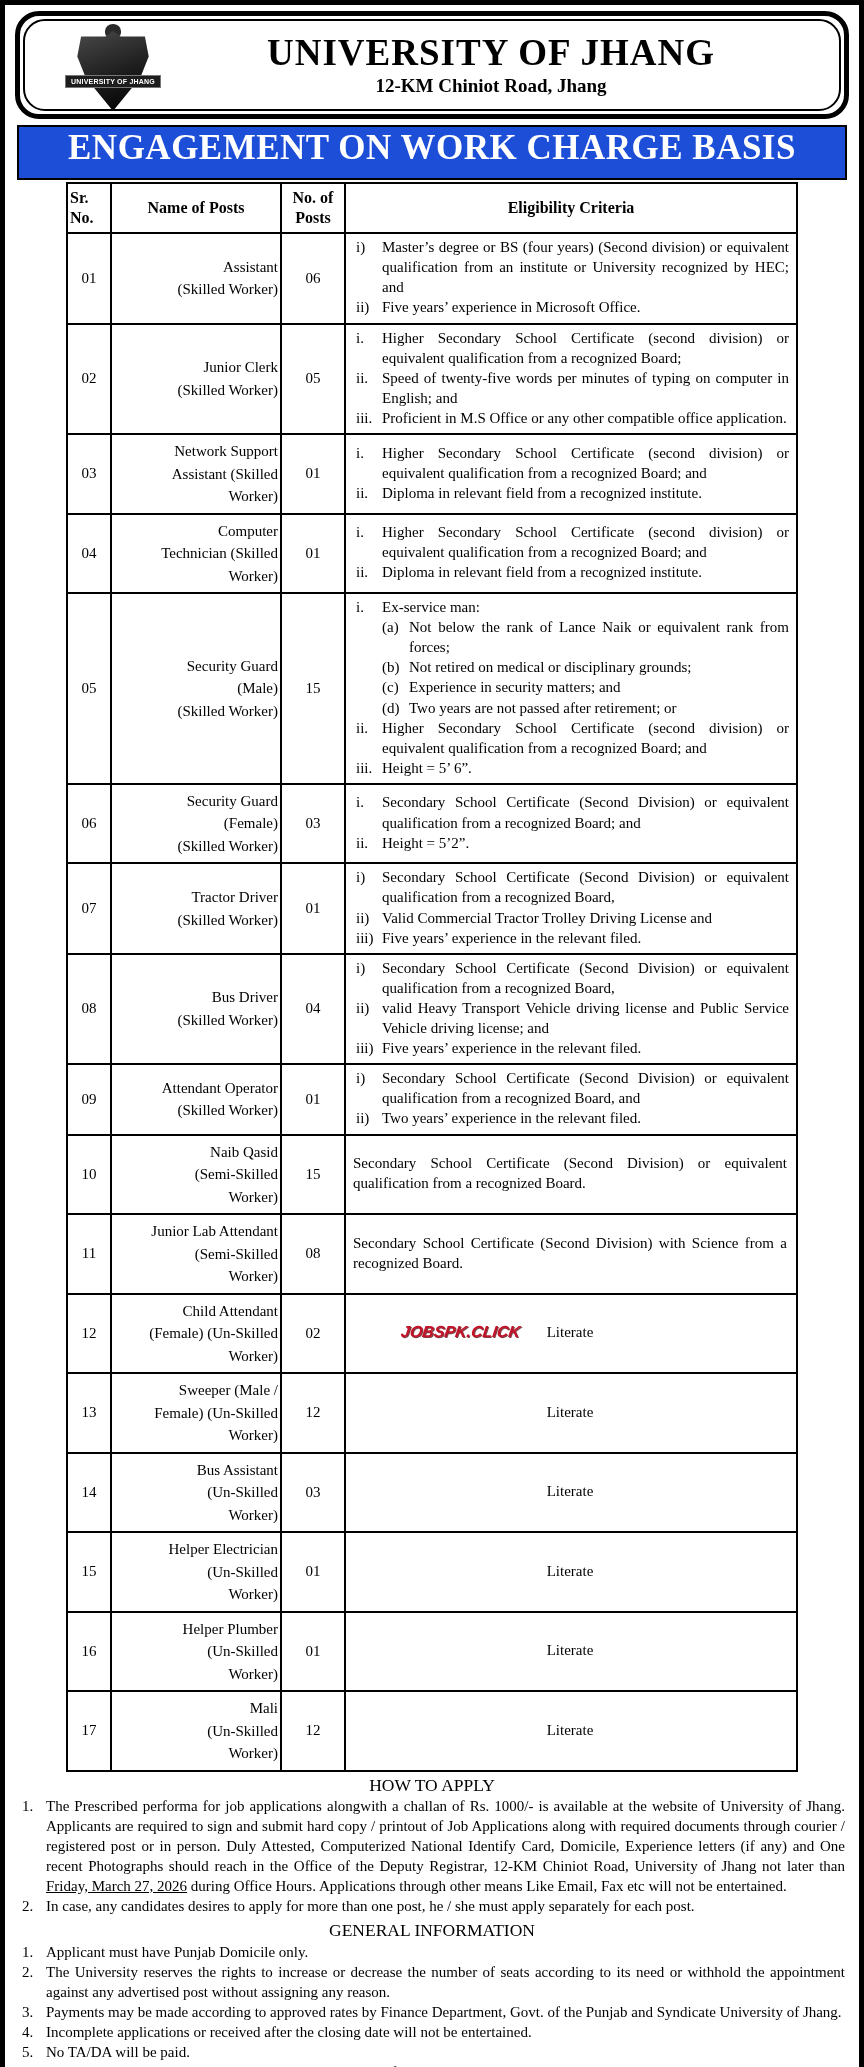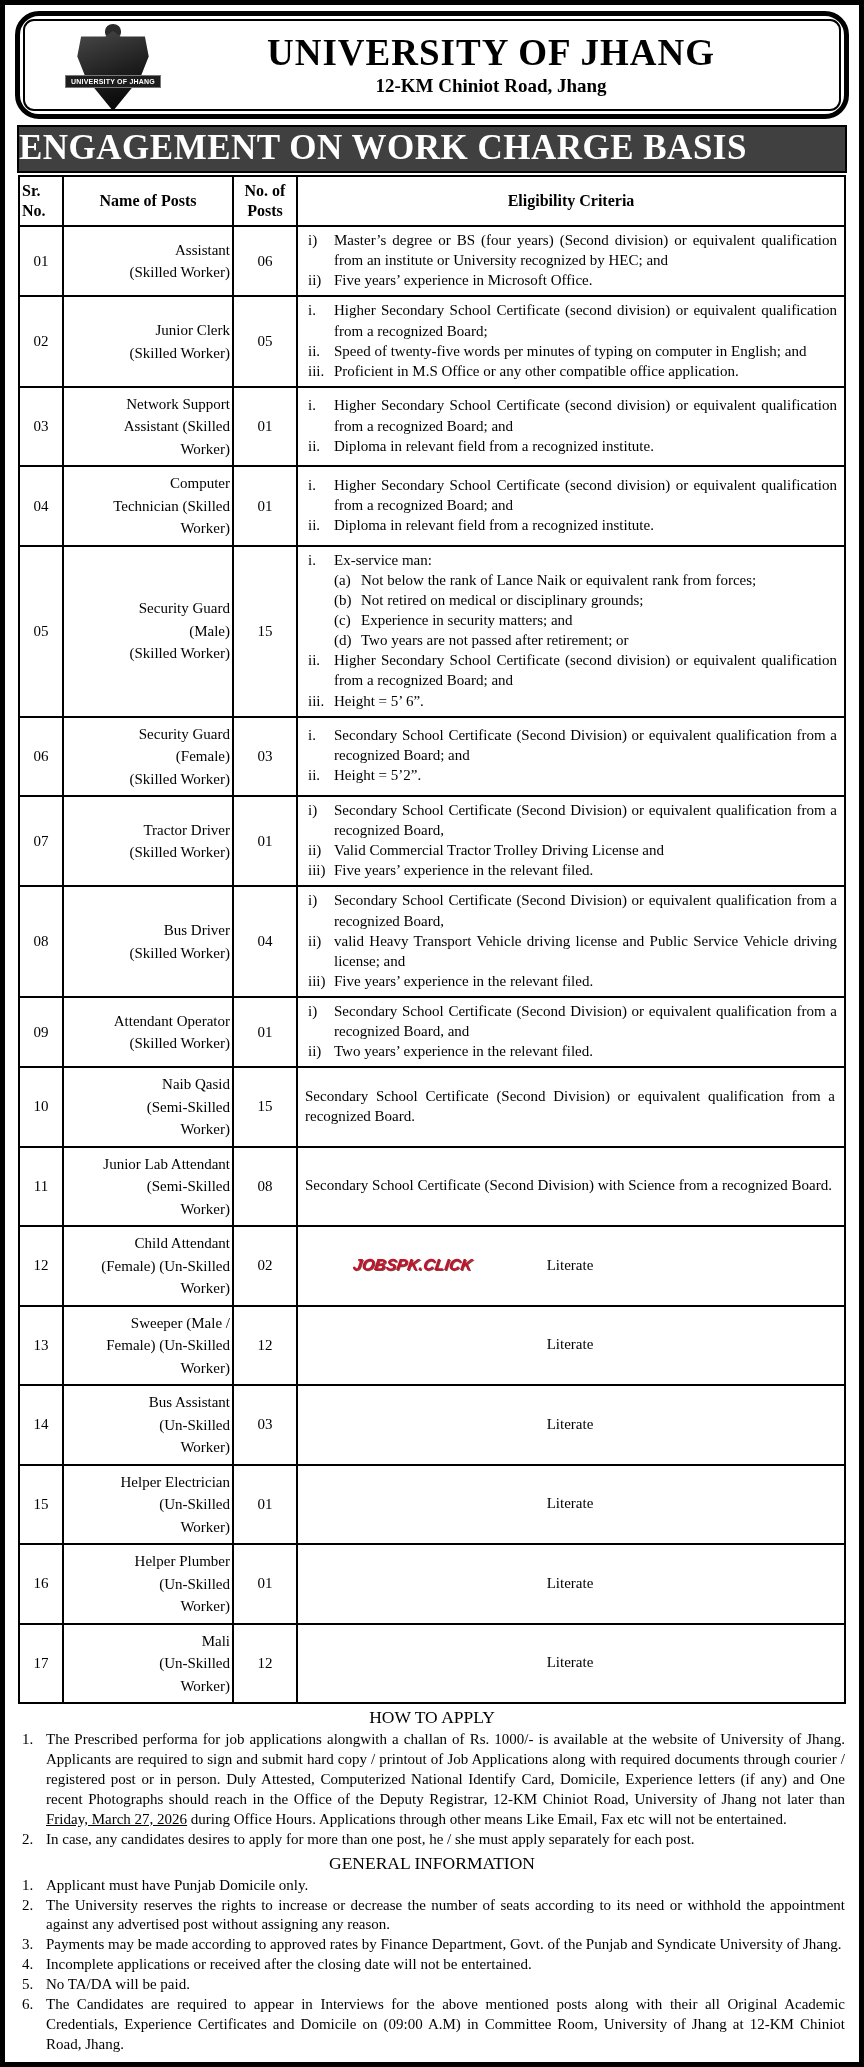--- a/index.html
+++ b/index.html
@@ -22,21 +22,21 @@
 
   
   .header-box {
     margin: 2px 6px 6px;
     border: 5px solid #000;
     border-radius: 24px;
     padding: 3px;
   }
   .header-inner {
     border: 2px solid #000;
-    border-radius: 11px;
+    border-radius: 22px;
     position: relative;
     min-height: 92px;
     display: flex;
     align-items: center;
   }
   .logo {
     position: absolute;
     left: 42px;
     top: 2px;
     width: 92px;
@@ -83,44 +83,44 @@
   .uni-addr {
     font-size: 19px;
     font-weight: bold;
     line-height: 1.15;
     margin-top: 2px;
   }
 
   
   .banner {
     margin: 0 8px;
-    background: #404040;
+    background: #1d4ed8;
     border: 2px solid #000;
     color: #fff;
-    text-align: left;
+    text-align: center;
     font-weight: bold;
     font-size: 35px;
     line-height: 1.12;
-    padding: 1px 0 4px;
+    padding: 1px 0 11px;
     letter-spacing: 0.5px;
   }
 
   
   .intro {
     font-size: 15.5px;
     line-height: 1.42;
     padding: 6px 12px 4px;
     text-align: justify;
   }
 
   
   table.posts {
     border-collapse: collapse;
     table-layout: fixed;
-    width: 828px;
+    width: 732px;
     margin: 2px auto 0;
   }
   table.posts col.c-sr   { width: 44px; }
   table.posts col.c-name { width: 170px; }
   table.posts col.c-no   { width: 64px; }
   table.posts th, table.posts td { border: 2px solid #000; vertical-align: middle; }
   table.posts th {
     font-size: 16px;
     font-weight: bold;
     white-space: pre-line;

